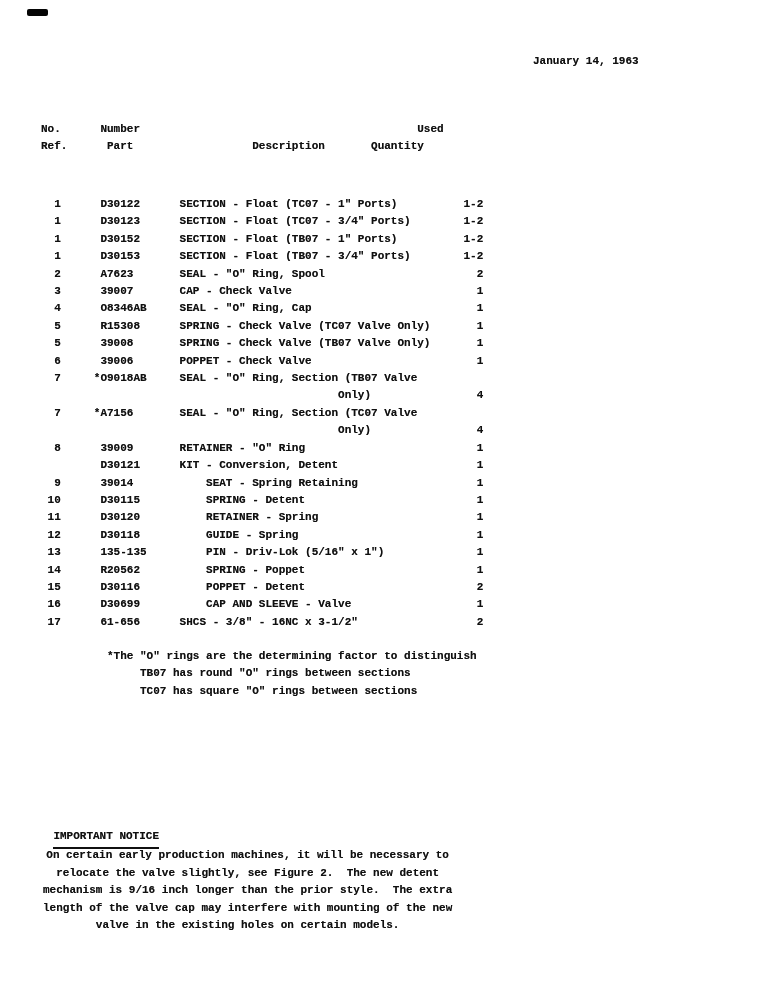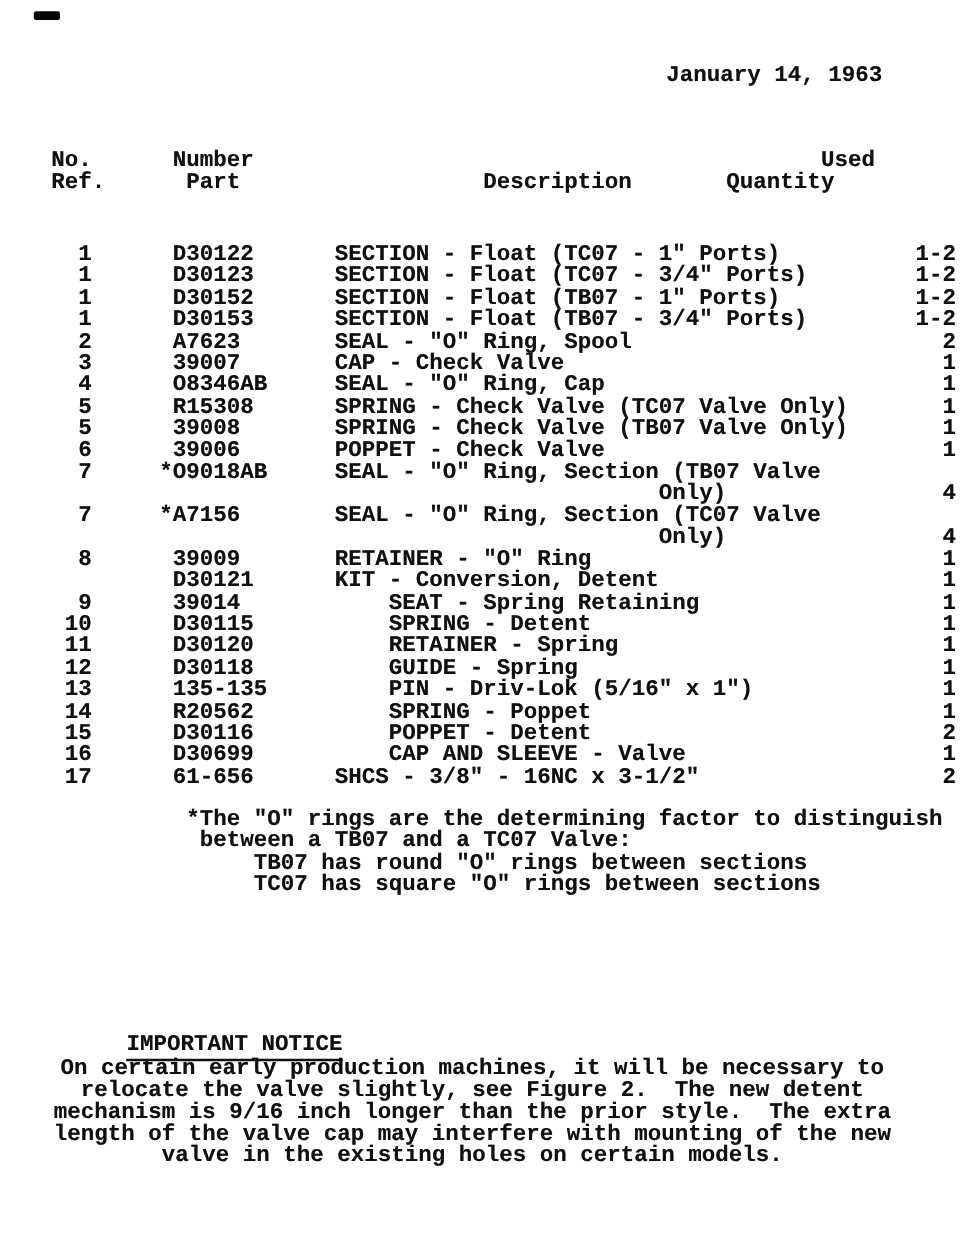--- a/index.html
+++ b/index.html
@@ -1,49 +1,49 @@
 <!DOCTYPE html>
 <html><head>
 <meta charset="utf-8">
 <style>
   html,body{margin:0;padding:0;background:#ffffff;}
   .page{
     position:relative;width:772px;height:1000px;background:#ffffff;overflow:hidden;
   }
   .mono{
     font-family:"Liberation Mono","DejaVu Sans Mono",monospace;
-    font-size:18px;line-height:17.4px;font-weight:700;
+    font-size:11px;line-height:17.4px;font-weight:700;
     color:#101010;white-space:pre;
     text-shadow:0 0 .4px rgba(16,16,16,.55);
   }
   .block{position:absolute;}
   .date{left:533px;top:53px;}
   .colheads{left:41px;top:121px;}
   .parts{left:41px;top:196px;}
   .footnote{left:41px;top:648px;}
-  .notice-title{left:58px;top:811px;}
+  .notice-title{left:27px;top:811px;}
   .notice-title span{display:inline-block;border-bottom:2px solid #101010;padding-bottom:1px;}
   .notice-body{left:43px;top:847px;line-height:17.6px;text-align:center;}
   .scan-mark{
     position:absolute;left:27px;top:9px;width:21px;height:7px;
     background:#050505;border-radius:2px;
   }
 </style>
 </head>
 <body>
 
 <div class="page">
   <div class="scan-mark"></div>
 
   <div class="block mono date">January 14, 1963</div>
 
   <div class="block mono colheads" id="colheads"><div>No.      Number                                          Used</div><div>Ref.      Part                  Description       Quantity</div></div>
 
   <div class="block mono parts" id="parts"><div>  1      D30122      SECTION - Float (TC07 - 1" Ports)          1-2</div><div>  1      D30123      SECTION - Float (TC07 - 3/4" Ports)        1-2</div><div>  1      D30152      SECTION - Float (TB07 - 1" Ports)          1-2</div><div>  1      D30153      SECTION - Float (TB07 - 3/4" Ports)        1-2</div><div>  2      A7623       SEAL - "O" Ring, Spool                       2</div><div>  3      39007       CAP - Check Valve                            1</div><div>  4      O8346AB     SEAL - "O" Ring, Cap                         1</div><div>  5      R15308      SPRING - Check Valve (TC07 Valve Only)       1</div><div>  5      39008       SPRING - Check Valve (TB07 Valve Only)       1</div><div>  6      39006       POPPET - Check Valve                         1</div><div>  7     *O9018AB     SEAL - "O" Ring, Section (TB07 Valve</div><div>                                             Only)                4</div><div>  7     *A7156       SEAL - "O" Ring, Section (TC07 Valve</div><div>                                             Only)                4</div><div>  8      39009       RETAINER - "O" Ring                          1</div><div>         D30121      KIT - Conversion, Detent                     1</div><div>  9      39014           SEAT - Spring Retaining                  1</div><div> 10      D30115          SPRING - Detent                          1</div><div> 11      D30120          RETAINER - Spring                        1</div><div> 12      D30118          GUIDE - Spring                           1</div><div> 13      135-135         PIN - Driv-Lok (5/16" x 1")              1</div><div> 14      R20562          SPRING - Poppet                          1</div><div> 15      D30116          POPPET - Detent                          2</div><div> 16      D30699          CAP AND SLEEVE - Valve                   1</div><div> 17      61-656      SHCS - 3/8" - 16NC x 3-1/2"                  2</div></div>
 
-  <div class="block mono footnote" id="footnote"><div>          *The "O" rings are the determining factor to distinguish</div><div>           between a TB07 and a TC07 Valve:</div><div>               TB07 has round "O" rings between sections</div><div>               TC07 has square "O" rings between sections</div></div>
+  <div class="block mono footnote" id="footnote"><div>          *The "O" rings are the determining factor to distinguish</div><div>               TB07 has round "O" rings between sections</div><div>               TC07 has square "O" rings between sections</div></div>
 
   <div class="block mono notice-title">
     <span>IMPORTANT NOTICE</span>
   </div>
 
   <div class="block mono notice-body" id="notice-body"><div>On certain early production machines, it will be necessary to</div><div>relocate the valve slightly, see Figure 2.  The new detent</div><div>mechanism is 9/16 inch longer than the prior style.  The extra</div><div>length of the valve cap may interfere with mounting of the new</div><div>valve in the existing holes on certain models.</div></div>
 </div>
 
 </body></html>

